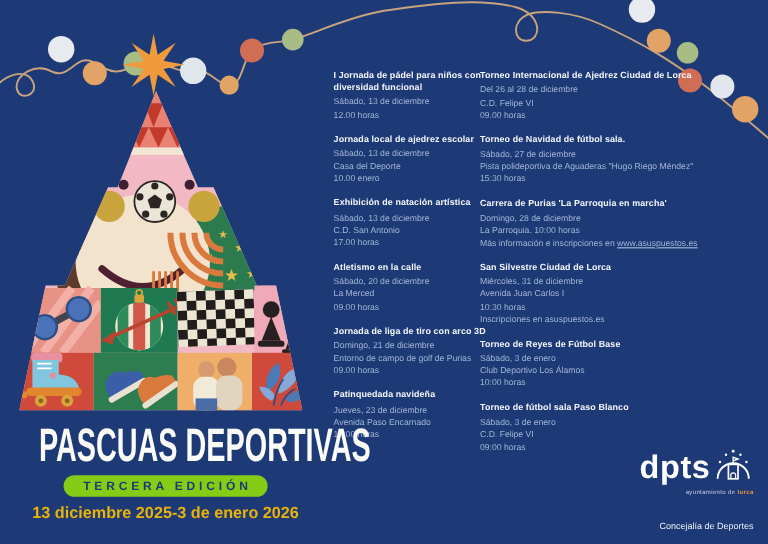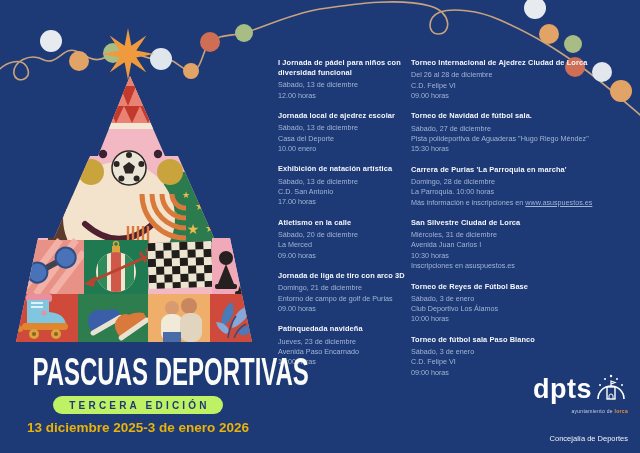--- a/index.html
+++ b/index.html
@@ -2,28 +2,28 @@
 <html><head>
 <meta charset="utf-8">
 <style>
   *{box-sizing:border-box;}
   html,body{margin:0;padding:0;}
   body{width:640px;height:453px;background:#1d3a76;font-family:"Liberation Sans",sans-serif;position:relative;overflow:hidden;}
   .lights{position:absolute;top:0;left:0;z-index:1;pointer-events:none;}
   .tree{position:absolute;top:26px;left:0;z-index:2;}
   .col{position:absolute;top:58px;z-index:3;}
   .col-left{left:278px;width:142px;}
-  .col-right{left:411px;width:190px;}
+  .col-right{left:400px;width:190px;}
   .event{margin-bottom:10px;}
   .event h3{margin:0 0 2px;font-size:7.4px;line-height:1.38;color:#f4f6fb;font-weight:bold;letter-spacing:.1px;}
   .event .line{font-size:7.2px;line-height:1.44;color:#a2b5d6;}
   .link{text-decoration:underline;color:#a2b5d6;}
   .title-block{position:absolute;left:6px;top:352px;width:264px;text-align:center;z-index:4;}
   .main-title{margin:0;color:#fbfbf7;font-size:30px;font-weight:bold;line-height:36px;white-space:nowrap;transform:scale(.8,1.3);transform-origin:50% 30%;}
-  .badge{display:inline-block;margin-top:8px;background:#bef264;color:#1d3a76;font-size:10px;font-weight:bold;letter-spacing:3.2px;padding:4px 13px 3px 16px;border-radius:11px;}
+  .badge{display:inline-block;margin-top:8px;background:#84cc16;color:#1d3a76;font-size:10px;font-weight:bold;letter-spacing:3.2px;padding:4px 13px 3px 16px;border-radius:11px;}
   .date-range{margin-top:6px;color:#eab308;font-size:13.5px;font-weight:bold;}
   .logo{position:absolute;right:12px;bottom:10px;z-index:4;display:flex;flex-direction:column;align-items:flex-end;}
   .brand-row{display:flex;align-items:center;gap:2px;}
   .brand{color:#fff;font-size:27px;font-weight:bold;letter-spacing:.5px;line-height:.9;}
   .org-line{font-size:5px;color:#c6d0e2;margin-top:2px;letter-spacing:.3px;}
   .org-name{color:#e8963c;font-weight:bold;}
   .department{font-size:7.5px;color:#eef2f8;margin-top:20px;padding-left:32px;}
 </style>
 </head>
 <body>

